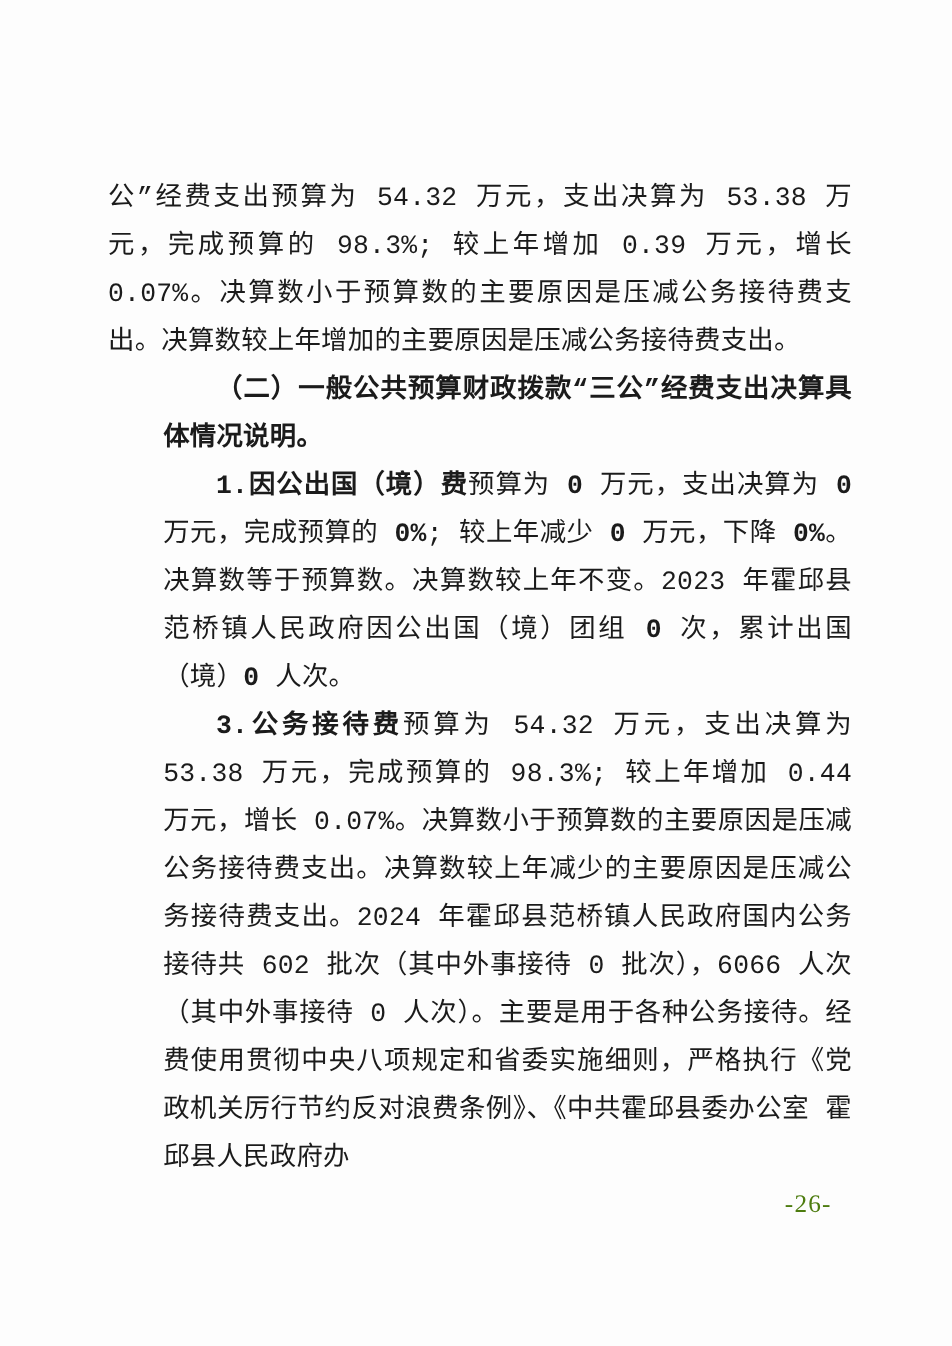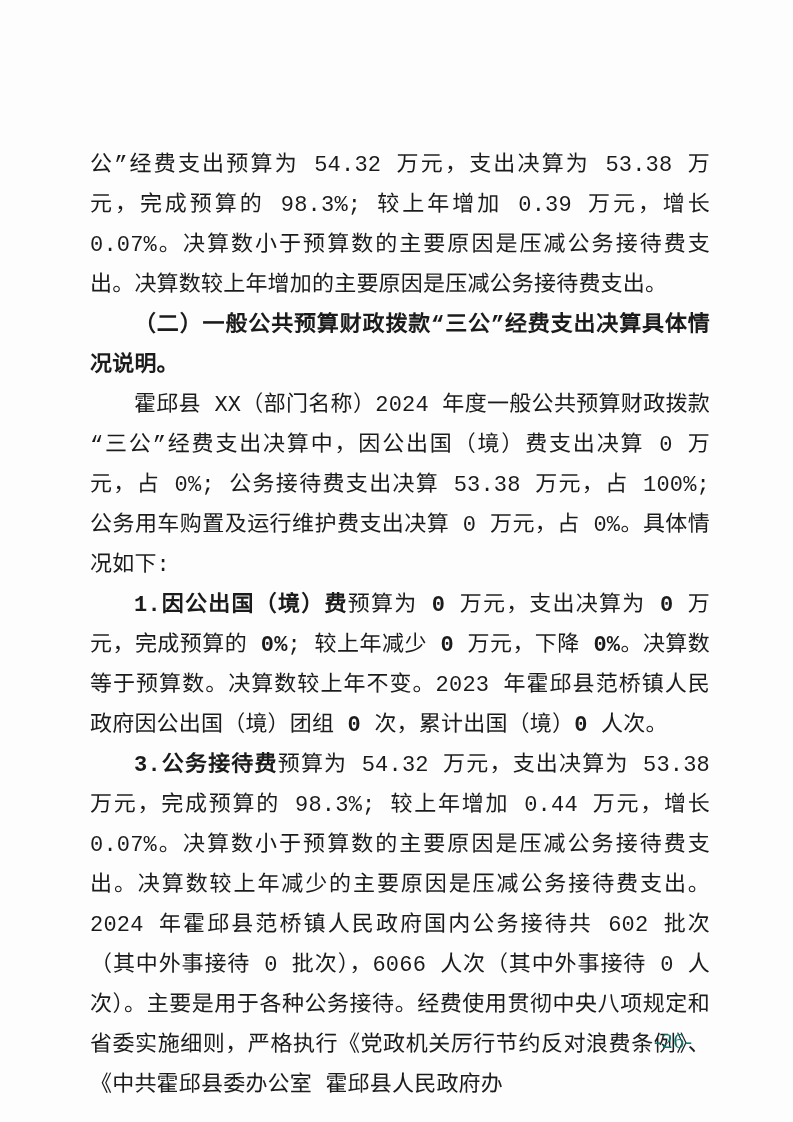--- a/index.html
+++ b/index.html
@@ -25,42 +25,42 @@
     line-height: 38px;
     text-align: justify;
     letter-spacing: 0.2px;
   }
   .para {
     margin: 0;
     padding: 0;
   }
   .para.indent {
     text-indent: 2em;
+    margin-left: 46px;
   }
   .run {
     font-weight: normal;
     font-family: Liberation Mono, monospace;
   }
   .run.bold {
     font-weight: bold;
   }
   .page-number {
     position: absolute;
-    top: 1029px;
+    top: 991px;
     right: 100px;
     font-size: 21px;
     letter-spacing: 1px;
-    color: #0f766e;
+    color: #4d7c0f;
   }
 </style>
 </head>
 <body>
 
 <div class="page">
   <div class="text-block">
       <p class="para plain"><span class="run">公”经费支出预算为 54.32 万元，支出决算为 53.38 万元，完成预算的 98.3%; 较上年增加 0.39 万元，增长 0.07%。决算数小于预算数的主要原因是压减公务接待费支出。决算数较上年增加的主要原因是压减公务接待费支出。</span></p>
       <p class="para indent"><span class="run bold">（二）一般公共预算财政拨款“三公”经费支出决算具体情况说明。</span></p>
-      <p class="para indent"><span class="run">霍邱县 XX（部门名称）2024 年度一般公共预算财政拨款“三公”经费支出决算中，因公出国（境）费支出决算 0 万元，占 0%; 公务接待费支出决算 53.38 万元，占 100%; 公务用车购置及运行维护费支出决算 0 万元，占 0%。具体情况如下:</span></p>
       <p class="para indent"><span class="run bold">1.因公出国（境）费</span><span class="run">预算为 </span><span class="run bold">0</span><span class="run"> 万元，支出决算为 </span><span class="run bold">0</span><span class="run"> 万元，完成预算的 </span><span class="run bold">0%</span><span class="run">; 较上年减少 </span><span class="run bold">0</span><span class="run"> 万元，下降 </span><span class="run bold">0%</span><span class="run">。决算数等于预算数。决算数较上年不变。2023 年霍邱县范桥镇人民政府因公出国（境）团组 </span><span class="run bold">0</span><span class="run"> 次，累计出国（境）</span><span class="run bold">0</span><span class="run"> 人次。</span></p>
       <p class="para indent"><span class="run bold">3.公务接待费</span><span class="run">预算为 54.32 万元，支出决算为 53.38 万元，完成预算的 98.3%; 较上年增加 0.44 万元，增长 0.07%。决算数小于预算数的主要原因是压减公务接待费支出。决算数较上年减少的主要原因是压减公务接待费支出。2024 年霍邱县范桥镇人民政府国内公务接待共 602 批次（其中外事接待 0 批次），6066 人次（其中外事接待 0 人次）。主要是用于各种公务接待。经费使用贯彻中央八项规定和省委实施细则，严格执行《党政机关厉行节约反对浪费条例》、《中共霍邱县委办公室 霍邱县人民政府办</span></p>
     </div>
   <div class="page-number">-26-</div>
 </div>
 
 </body></html>

